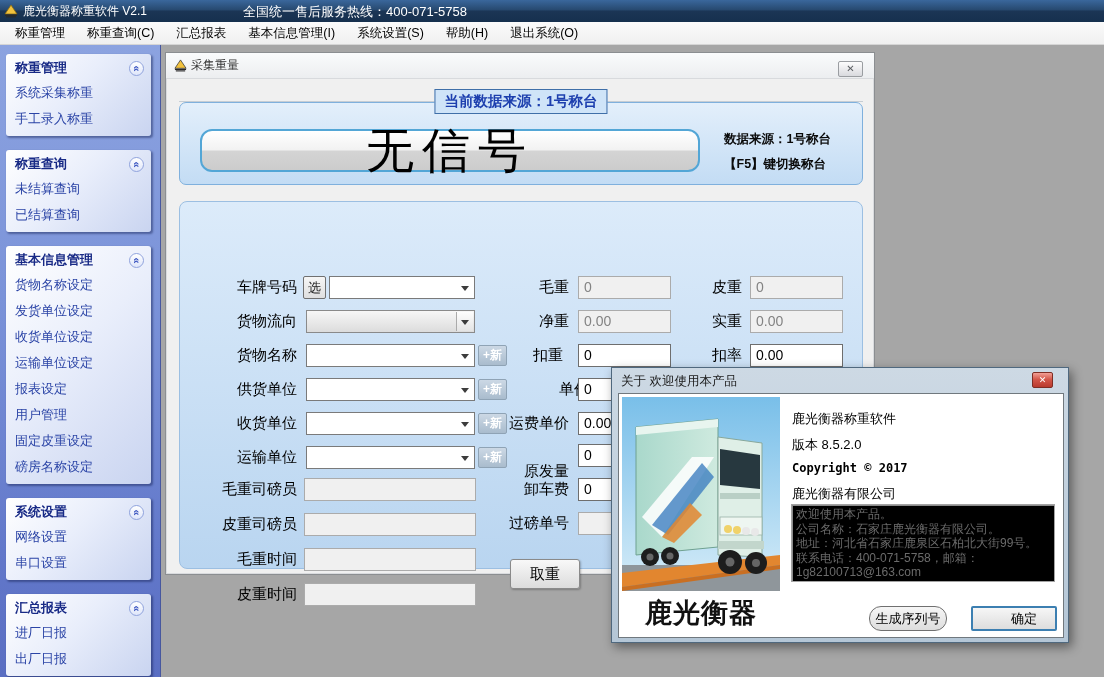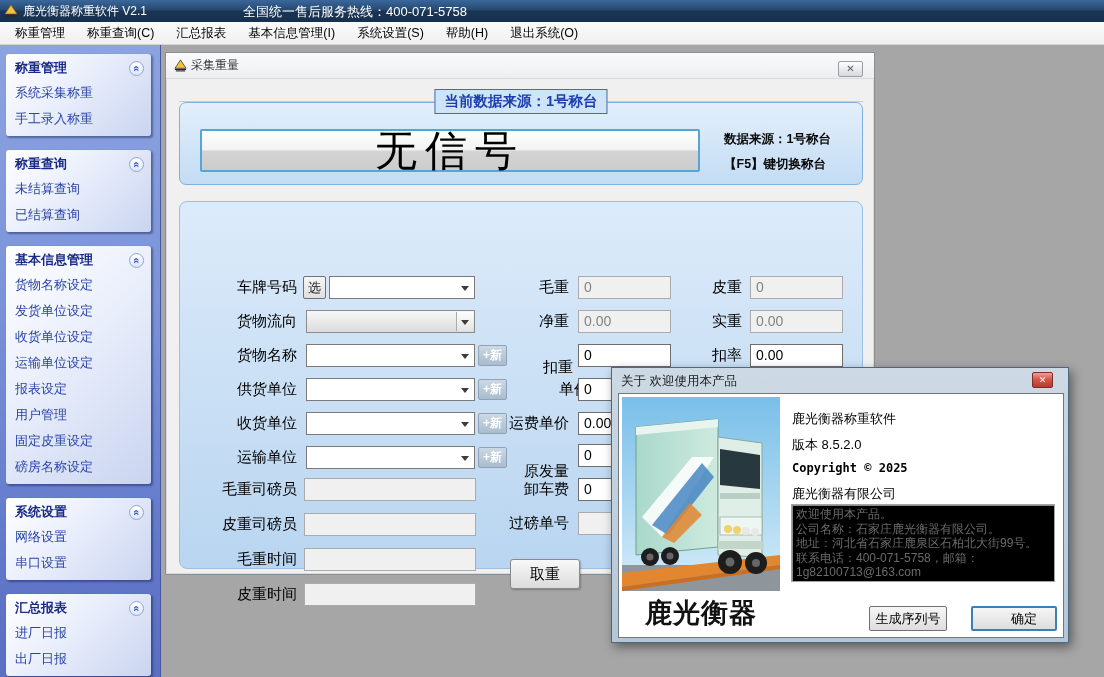--- a/index.html
+++ b/index.html
@@ -48,24 +48,24 @@
     font-size:10px; font-weight:bold; color:#5a5d61; text-align:center; line-height:14px; cursor:pointer; }
 
   .banner { position:absolute; left:355px; top:36px; transform:translateX(-50%);
     background:#cfe4f8; border:1px solid #3f6fa8; padding:2px 9px;
     font-size:14.5px; font-weight:bold; color:#1d3fae; z-index:3; white-space:nowrap; }
   .group-line { position:absolute; left:13px; top:48px; width:684px; border-top:1px solid #c6cdd4; }
 
   .weight-panel { position:absolute; left:13px; top:49px; width:684px; height:83px;
     background:linear-gradient(#e3effb,#c3dcf4); border:1px solid #7fb0dd; border-radius:7px; }
   .weight-display { position:absolute; left:20px; top:26px; width:500px; height:43px;
-    border:2px solid #53a6d6; border-radius:2px;
+    border:2px solid #53a6d6; border-radius:12px;
     background:linear-gradient(#ffffff 0%,#f2f2f2 48%,#d4d4d4 52%,#cccccc 100%);
     display:flex; align-items:center; justify-content:center;
-    font-family:"DejaVu Serif","Liberation Serif",serif; font-size:42px; color:#000; letter-spacing:8px; }
+    font-family:"DejaVu Serif","Liberation Serif",serif; font-size:48px; color:#000; letter-spacing:8px; }
   .src-line { position:absolute; left:544px; width:150px; font-size:12.5px; font-weight:bold; color:#0a0a0a; }
 
   .form-panel { position:absolute; left:13px; top:148px; width:684px; height:368px;
     background:linear-gradient(#dcebfa,#b9d5f0); border:1px solid #9cbfe2; border-radius:8px; }
 
   .flabel { position:absolute; height:22px; line-height:22px; text-align:right;
     font-size:15px; color:#000; white-space:nowrap; }
   .ro-box { position:absolute; height:23px; background:#f0f0f0; border:1px solid #ababab;
     color:#838383; font-size:14px; line-height:21px; padding-left:5px; }
   .ed-box { position:absolute; height:23px; background:#fff; border:1px solid #6e6e6e;
@@ -103,21 +103,21 @@
     display:flex; align-items:center; justify-content:center;
     font-family:"DejaVu Serif","Liberation Serif",serif; font-size:27px; font-weight:bold; color:#111; letter-spacing:1px; }
   .about-line { position:absolute; left:173px; font-size:13px; color:#000; white-space:nowrap; }
   .about-copy { font-family:"DejaVu Sans Mono","Liberation Mono",monospace; font-size:12px; font-weight:bold; }
   .info-box { position:absolute; left:172px; top:110px; width:264px; height:78px;
     background:#000000; border:1px solid #a3a3a3; box-shadow:inset 1px 1px 0 #8b8b8b;
     color:#6b6b6b; font-size:12px; line-height:14.5px; padding:2px 4px; white-space:pre-line; overflow:hidden; }
   .dlg-btn { position:absolute; top:212px; height:25px; background:linear-gradient(#f6f6f6,#dddddd);
     border:1px solid #707070; border-radius:2px; font-size:13px; color:#000;
     text-align:center; line-height:23px; cursor:pointer; }
-  .dlg-btn.serial { left:250px; width:78px; }
+  .dlg-btn.serial { left:250px; width:78px;border-radius:12px; }
   .dlg-btn.ok { left:352px; width:86px; border:2px solid #3c7fb1; line-height:21px;padding-left:20px; }
 
   .app-icon svg { display:block; }
 </style>
 </head>
 <body>
 
 <div id="app">
 
   <div class="titlebar">
@@ -261,21 +261,21 @@
         </div>
       <div class="add-btn" style="left:298px;top:245px;">+新</div>
 
       <div class="ro-box" style="left:124px;top:276px;width:172px;"></div>
       <div class="ro-box" style="left:124px;top:311px;width:172px;"></div>
       <div class="ro-box" style="left:124px;top:346px;width:172px;"></div>
       <div class="ro-box" style="left:124px;top:381px;width:172px;"></div>
 
       <div class="flabel" style="left:300px;top:74px;width:89px;">毛重</div>
       <div class="flabel" style="left:300px;top:108px;width:89px;">净重</div>
-      <div class="flabel" style="left:304px;top:142px;width:89px;margin-top:12px;">扣重</div>
+      <div class="flabel" style="left:294px;top:142px;width:89px;">扣重</div>
       <div class="flabel" style="left:300px;top:176px;width:89px;margin-left:20px;">单价</div>
       <div class="flabel" style="left:300px;top:210px;width:89px;">运费单价</div>
       <div class="flabel" style="left:300px;top:258px;width:89px;font-family:Liberation Serif, serif;">原发量</div>
       <div class="flabel" style="left:300px;top:276px;width:89px;">卸车费</div>
       <div class="flabel" style="left:300px;top:310px;width:89px;">过磅单号</div>
 
       <div class="ro-box" style="left:398px;top:74px;width:93px;">0</div>
       <div class="ro-box" style="left:398px;top:108px;width:93px;">0.00</div>
       <div class="ed-box" style="left:398px;top:142px;width:93px;">0</div>
       <div class="ed-box" style="left:398px;top:176px;width:93px;">0</div>
@@ -349,21 +349,21 @@
               <circle cx="108" cy="165" r="4.5" fill="#666"></circle>
             <circle cx="134" cy="166" r="11" fill="#1d1d1d"></circle>
               <circle cx="134" cy="166" r="4" fill="#666"></circle>
           </svg>
         </div>
         <div class="truck-caption">鹿光衡器</div>
       </div>
 
       <div class="about-line" style="top:16px;">鹿光衡器称重软件</div>
       <div class="about-line" style="top:42px;">版本 8.5.2.0</div>
-      <div class="about-line about-copy" style="top:67px;">Copyright © 2025</div>
+      <div class="about-line about-copy" style="top:67px;">Copyright © 2017</div>
       <div class="about-line" style="top:91px;">鹿光衡器有限公司</div>
 
       <div class="info-box">欢迎使用本产品。
 公司名称：石家庄鹿光衡器有限公司。
 地址：河北省石家庄鹿泉区石柏北大街99号。
 联系电话：400-071-5758，邮箱：
 1g82100713@163.com</div>
 
       <div class="dlg-btn serial">生成序列号</div>
       <div class="dlg-btn ok">确定</div>

